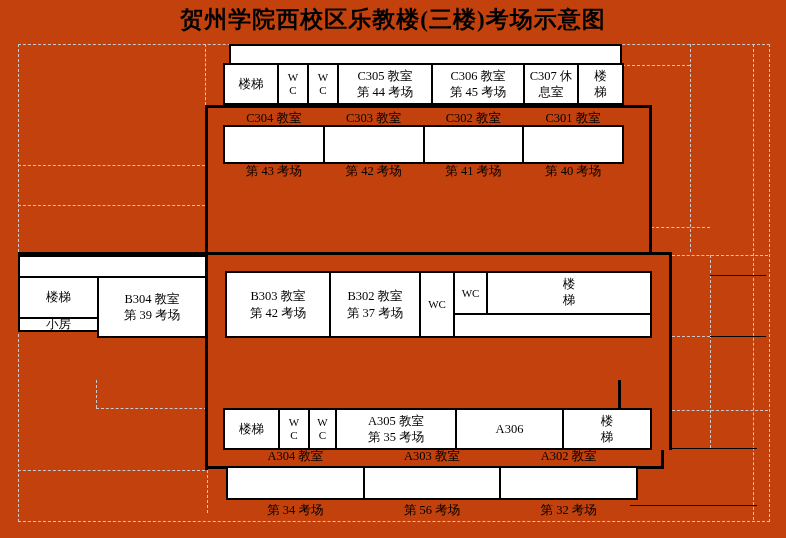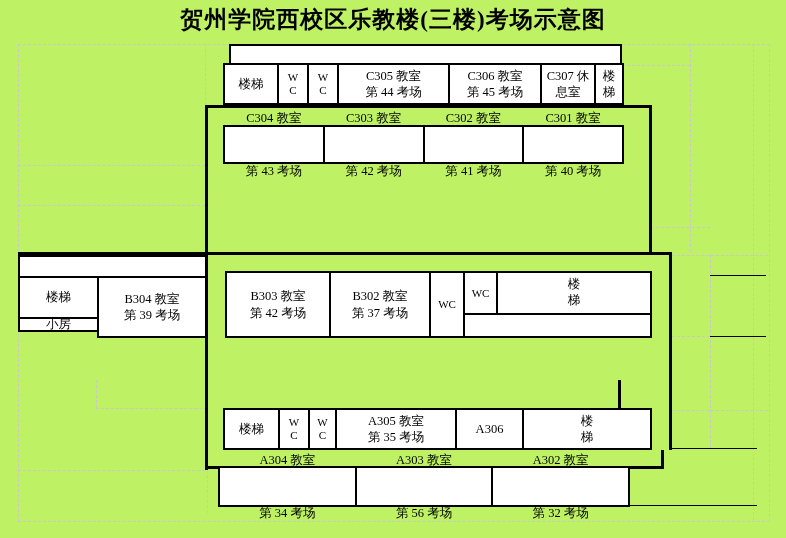--- a/index.html
+++ b/index.html
@@ -1,16 +1,16 @@
 <!DOCTYPE html>
 <html><head>
 <meta charset="utf-8">
 <style>
   html,body{margin:0;padding:0;background:#fff;}
-  .canvas{position:relative;width:786px;height:538px;background:#bef264;overflow:hidden;
+  .canvas{position:relative;width:786px;height:538px;background:#c2410c;overflow:hidden;
           font-family:"Liberation Serif","DejaVu Serif",serif;color:#000;}
   .title{position:absolute;top:4px;left:0;width:100%;text-align:center;
          font-size:23px;font-weight:bold;letter-spacing:1px;}
   
   .gr{position:absolute;border:1px dashed #c9c9c9;}
   .gh{position:absolute;border-top:1px dashed #c9c9c9;height:0;}
   .gv{position:absolute;border-left:1px dashed #c9c9c9;width:0;}
   
   .tl{position:absolute;background:#000;height:1px;}
   
@@ -81,21 +81,21 @@
         <span></span>
       </div>
     <div class="cell wc" style="width:30px">
         <span>W</span>
         <span>C</span>
       </div>
     <div class="cell wc" style="width:30px">
         <span>W</span>
         <span>C</span>
       </div>
-    <div class="cell" style="width:111px">
+    <div class="cell" style="width:94px">
         <span>C305 教室</span>
         <span>第 44 考场</span>
       </div>
     <div class="cell" style="width:92px">
         <span>C306 教室</span>
         <span>第 45 考场</span>
       </div>
     <div class="cell" style="width:54px">
         <span>C307 休</span>
         <span>息室</span>
@@ -135,21 +135,21 @@
   <div class="box" style="left:97px;top:276px;width:110px;height:62px">
       <span>B304 教室</span>
       <span>第 39 考场</span>
     </div>
 
   <div class="row" style="left:225px;top:271px;width:427px;height:67px">
     <div class="cell" style="width:102px">
         <span>B303 教室</span>
         <span>第 42 考场</span>
       </div>
-    <div class="cell" style="width:100px">
+    <div class="cell" style="width:90px">
         <span>B302 教室</span>
         <span>第 37 考场</span>
       </div>
     <div class="cell wc" style="width:34px">
         <span>WC</span>
       </div>
     <div class="cell rgroup fill">
       <div class="rg-top">
         <div class="rg-wc">
             <span>WC</span>
@@ -173,31 +173,31 @@
         <span>C</span>
       </div>
     <div class="cell wc" style="width:27px">
         <span>W</span>
         <span>C</span>
       </div>
     <div class="cell" style="width:120px">
         <span>A305 教室</span>
         <span>第 35 考场</span>
       </div>
-    <div class="cell" style="width:67px">
+    <div class="cell" style="width:107px">
         <span>A306</span>
         <span></span>
       </div>
     <div class="cell fill">
         <span>楼</span>
         <span>梯</span>
       </div>
   </div>
 
-  <div class="row" style="left:218px;top:466px;width:412px;height:41px">
+  <div class="row" style="left:226px;top:466px;width:412px;height:34px">
     <div class="cell grow">
         <span>A304 教室</span>
         <span>第 34 考场</span>
       </div>
     <div class="cell grow">
         <span>A303 教室</span>
         <span>第 56 考场</span>
       </div>
     <div class="cell grow">
         <span>A302 教室</span>

